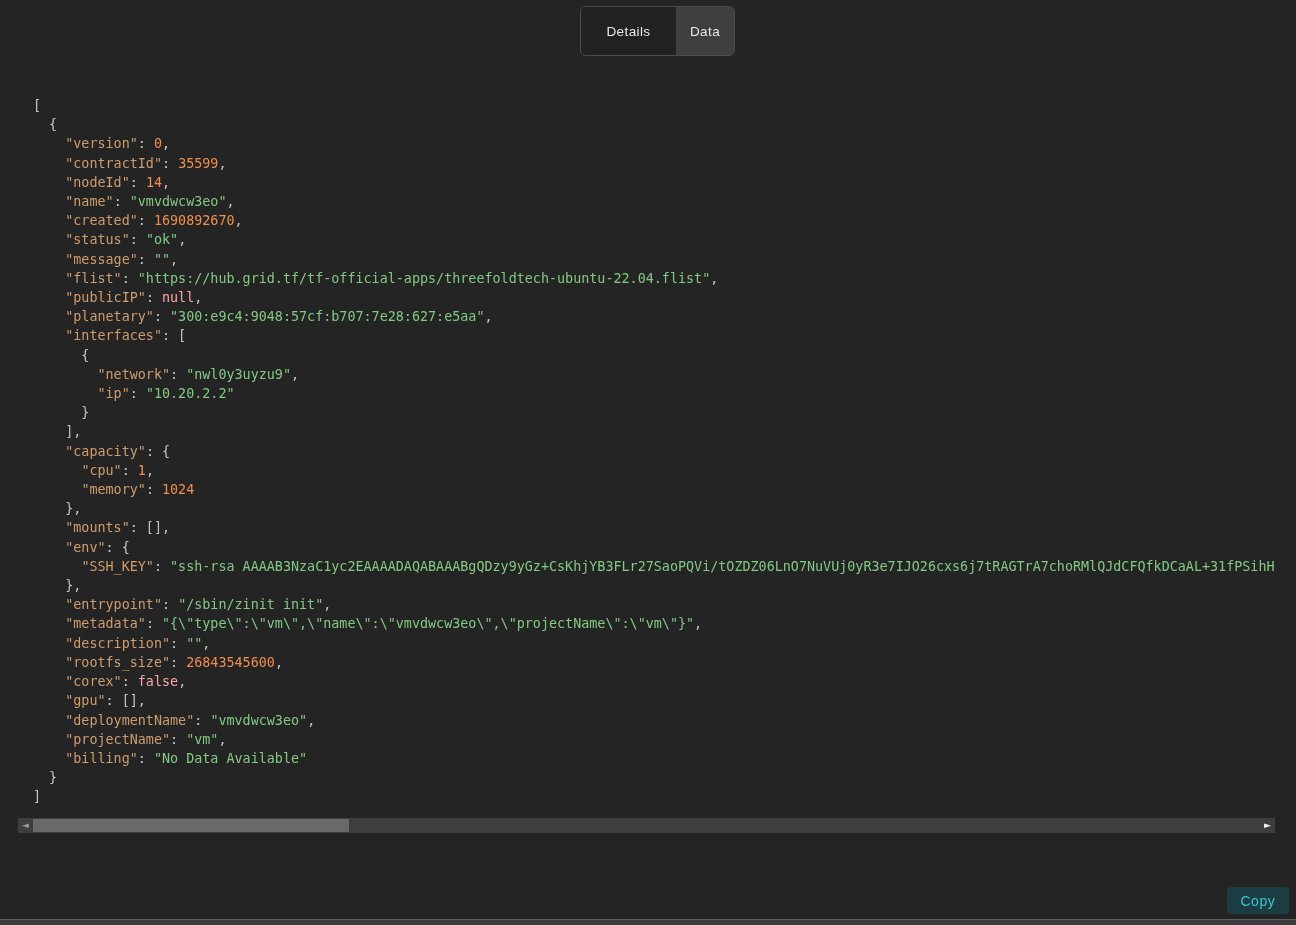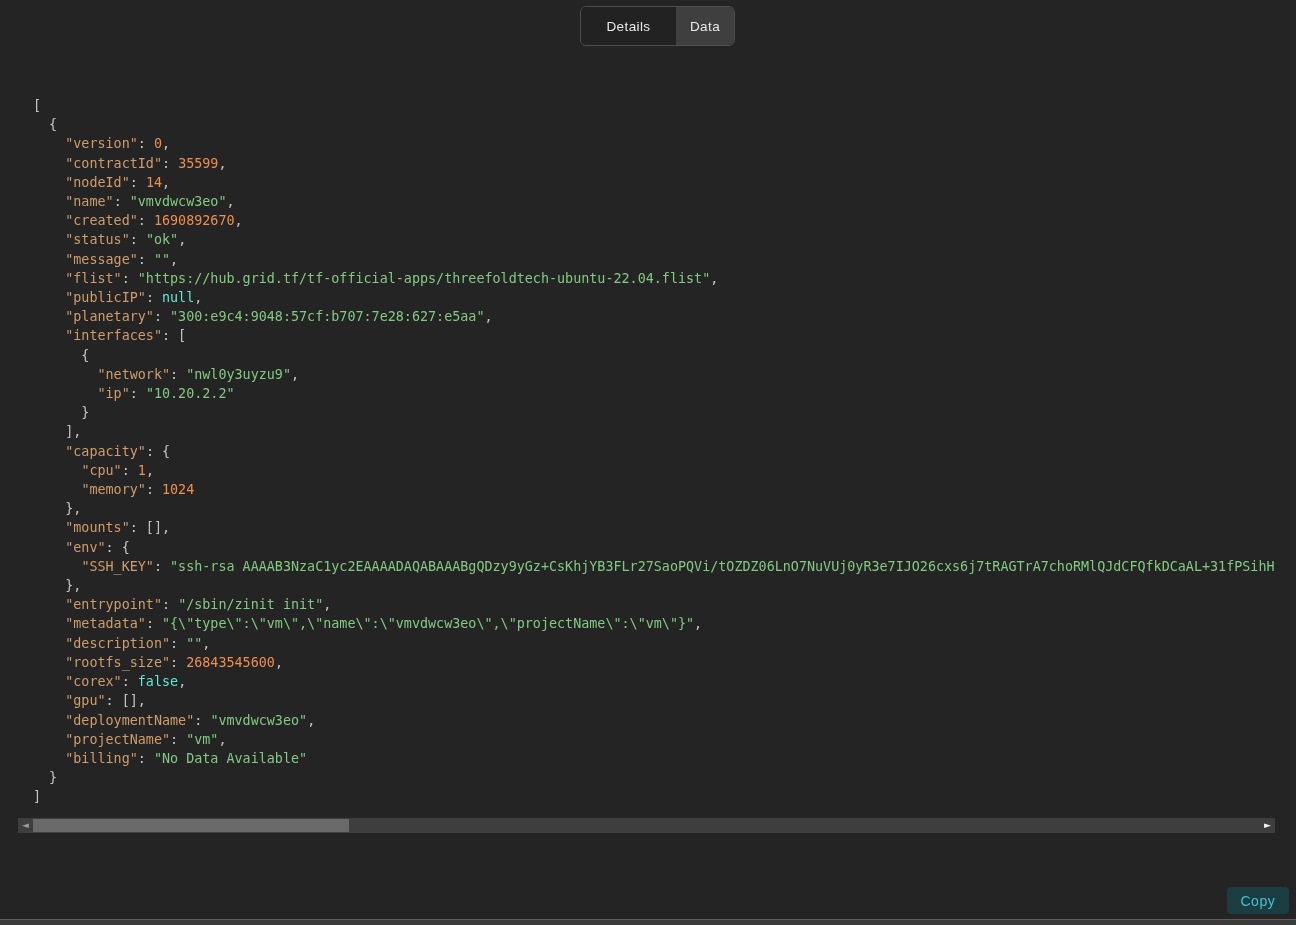--- a/index.html
+++ b/index.html
@@ -7,21 +7,21 @@
     position:relative;
     width:1296px;height:925px;
     background:#242424;
     overflow:hidden;
     font-family:"Liberation Sans", sans-serif;
   }
 
   
   .tabs{
     position:absolute;top:6px;left:580px;
-    display:flex;height:40px;
+    display:flex;height:50px;
     border:1px solid #4d4d4d;border-radius:6px;
     overflow:hidden;box-sizing:border-box;
   }
   .tab{
     display:flex;align-items:center;justify-content:center;
     color:#e9e9e9;font-size:13.5px;letter-spacing:.4px;
     cursor:pointer;user-select:none;
   }
   .tab.details{width:95px;background:#222222;}
   .tab.json{width:58px;background:#3f3f3f;}
@@ -33,21 +33,21 @@
     font-family:"DejaVu Sans Mono","Liberation Mono",monospace;
     font-size:13.4px;line-height:19.2px;
     white-space:pre;overflow:hidden;
     color:#c3c6c3;
   }
   .code-line{white-space:pre;}
   .tk-p{color:#c3c6c3;}
   .tk-k{color:#cf9c6d;}
   .tk-s{color:#82c982;}
   .tk-n{color:#ef8e4e;}
-  .tk-w{color:#5eead4;}
+  .tk-w{color:#fca5a5;}
 
   
   .hscrollbar{
     position:absolute;top:818px;left:18px;
     width:1257px;height:15px;
     background:#3e3e3e;
   }
   .sb-arrow{
     position:absolute;top:0;width:15px;height:15px;
     display:flex;align-items:center;justify-content:center;

